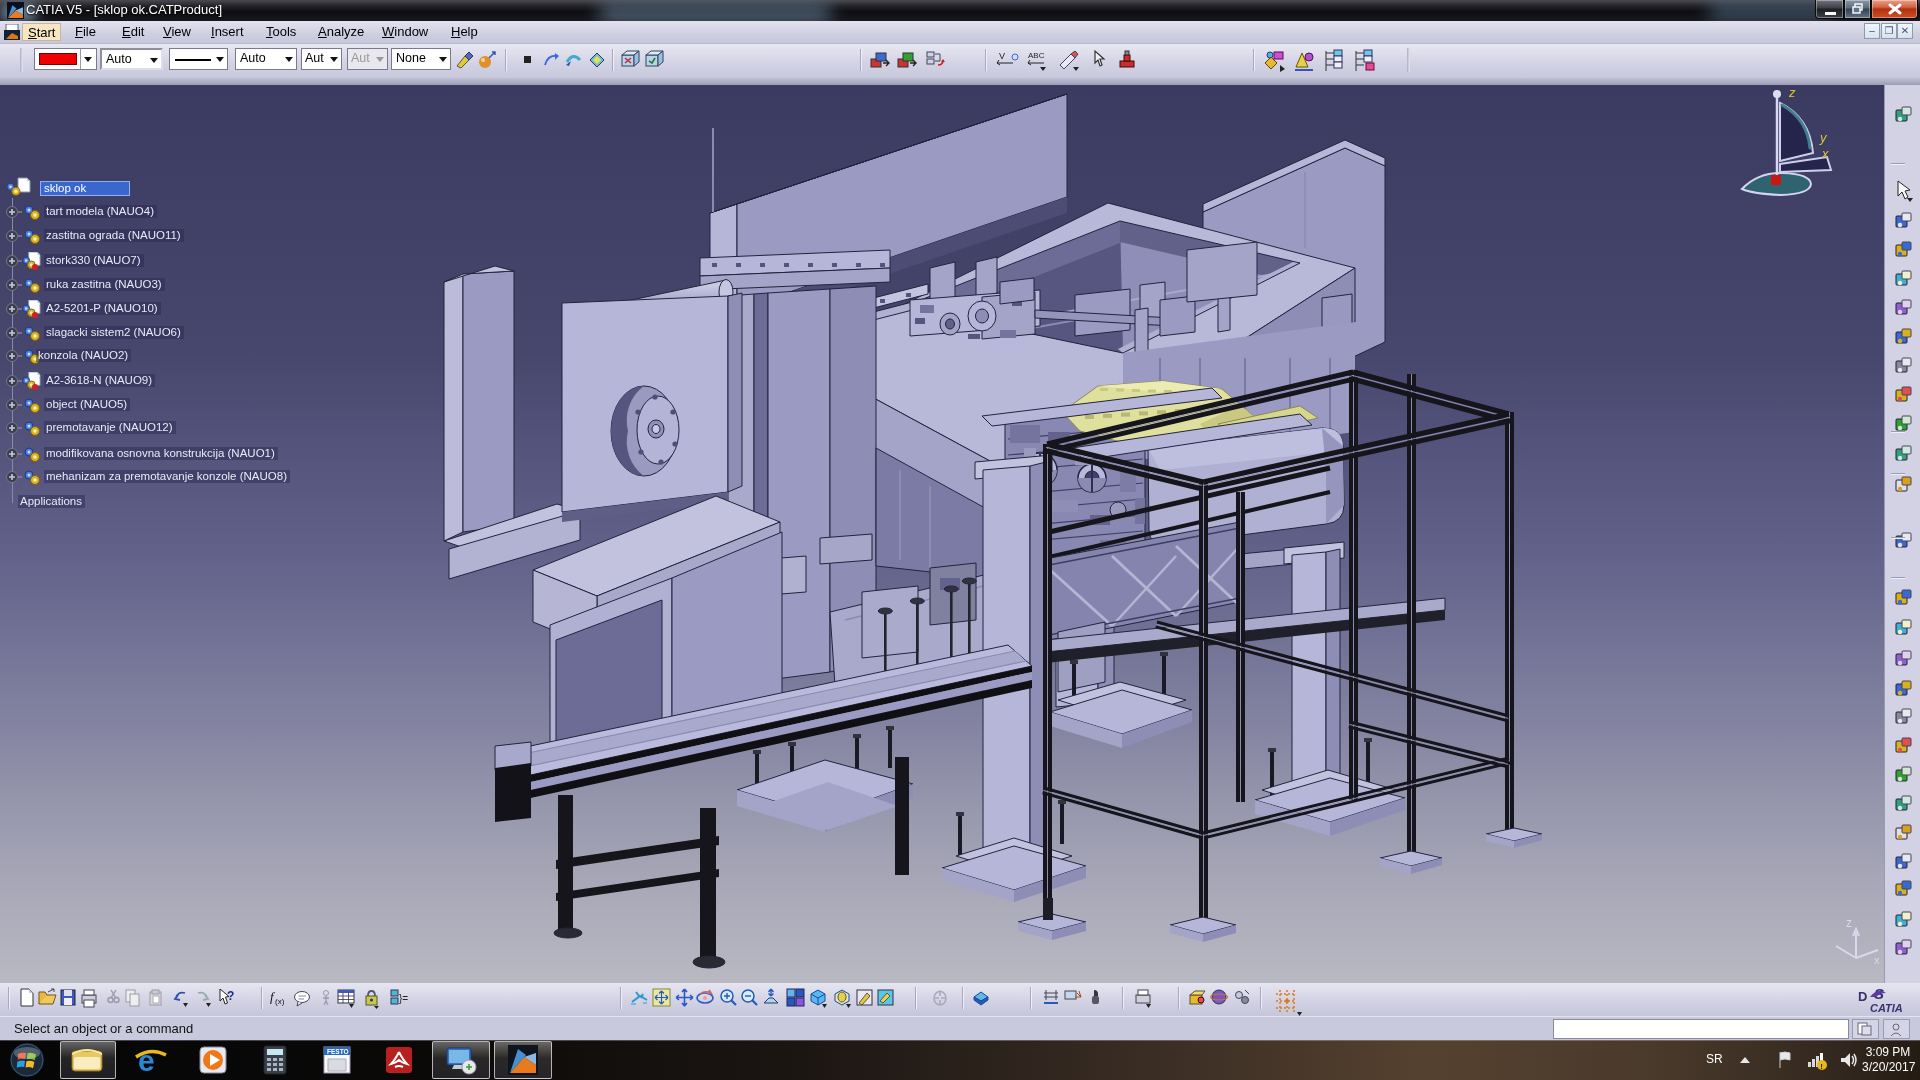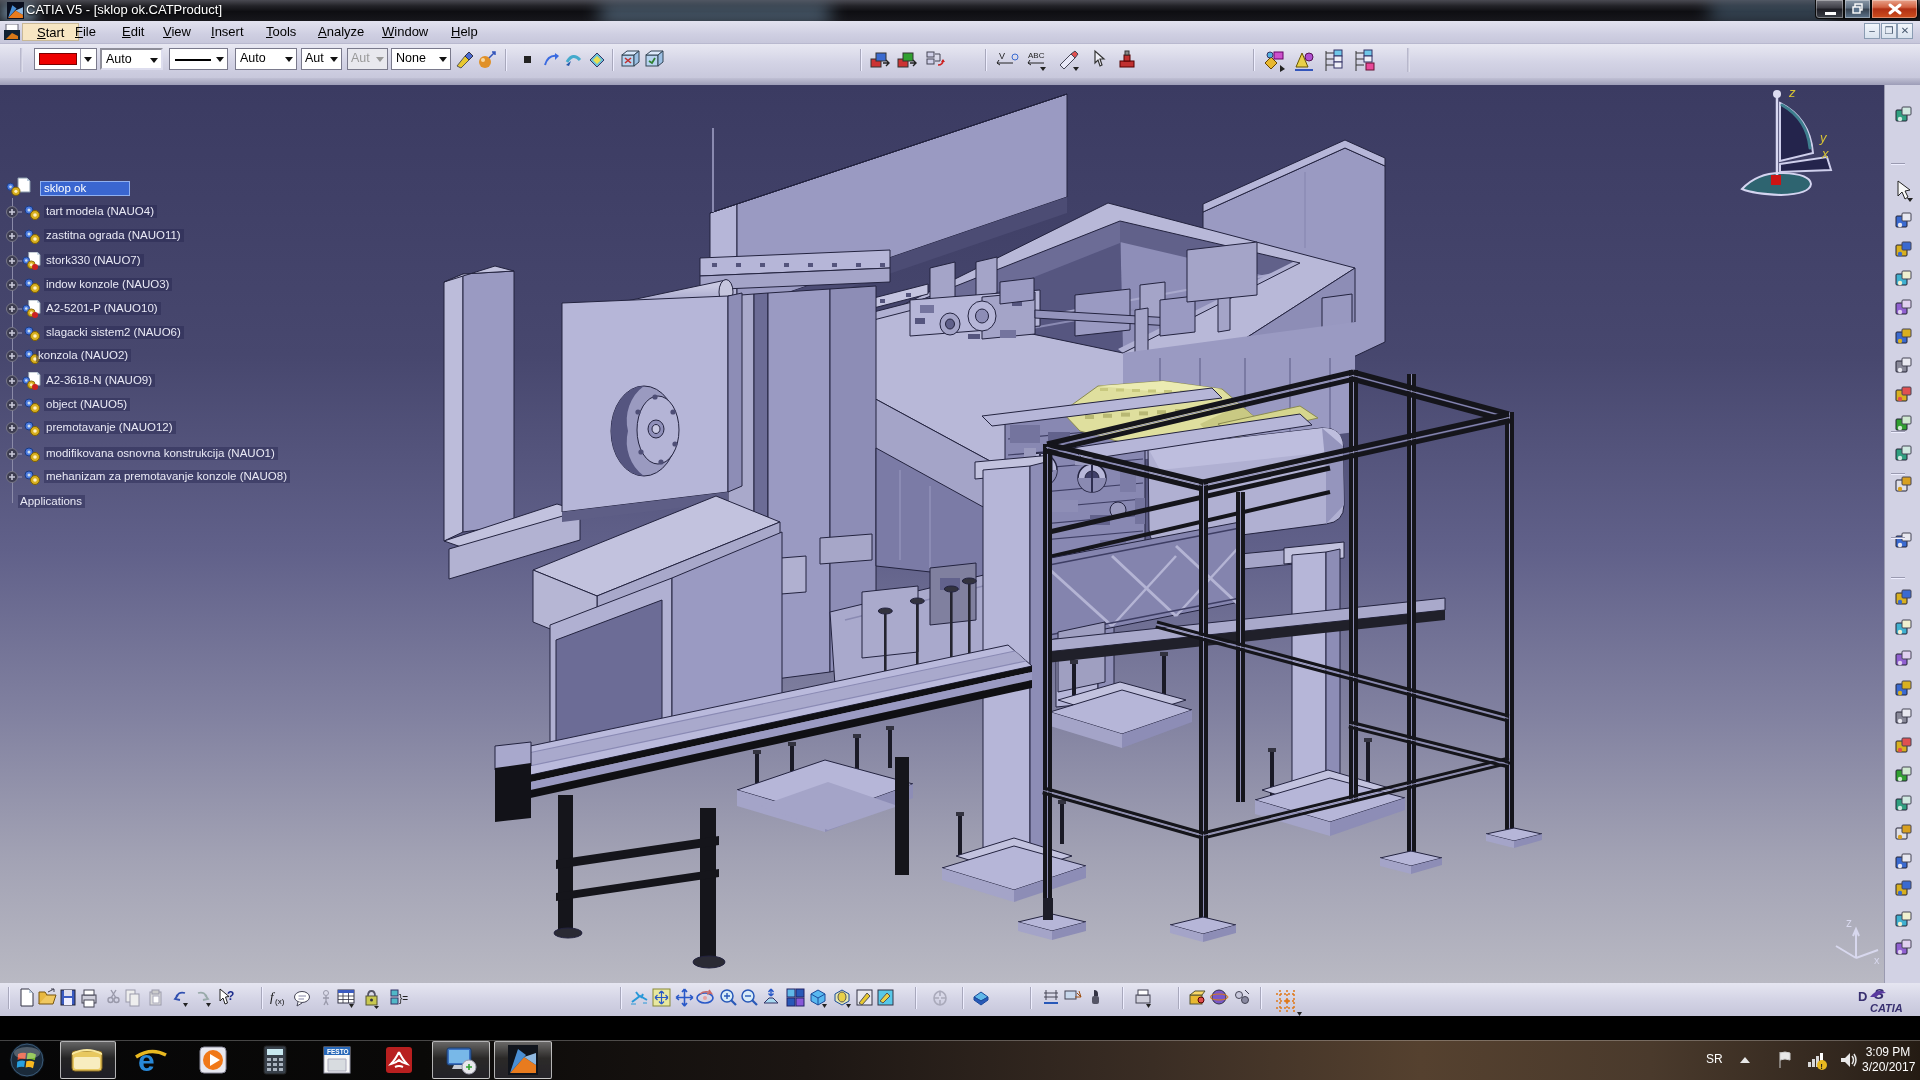--- a/index.html
+++ b/index.html
@@ -18,21 +18,21 @@
 .wbtn { width:29px; height:19px; border:1px solid #0a0a0a; border-top:none; box-shadow:inset 0 0 0 1px rgba(255,255,255,.35); position:relative; }
 .wbtn.min { width:29px; border-radius:0 0 0 4px; background:linear-gradient(to bottom,#74747c 0%,#3c3c44 45%,#1d1d24 50%,#3c4048 100%); }
 .wbtn.max { width:27px; background:linear-gradient(to bottom,#8b99a8 0%,#5a6a7c 45%,#35404e 50%,#5d748c 100%); }
 .wbtn.cls { width:47px; border-radius:0 0 4px 0; background:linear-gradient(to bottom,#e8a28a 0%,#d26242 40%,#b03014 50%,#cf4f1e 100%); }
 
 #menubar { position:absolute; left:0; top:21px; width:1920px; height:23px;
   background:linear-gradient(to bottom,#e2e2ef 0%,#cfcfe2 60%,#c7c7db 100%); border-bottom:1px solid #b9b9cf; }
 #menubar .mdoc { position:absolute; left:4px; top:3px; width:16px; height:16px; }
 .menuitem { position:absolute; top:3px; height:17px; font-size:13px; color:#000; }
 .menuitem u { text-decoration:underline; }
-#mi-start { background:#f7e6c3; border:1px solid #c8b896; padding:0 14px; left:22px; top:2px; height:18px; line-height:17px;}
+#mi-start { background:#f7e6c3; border:1px solid #c8b896; padding:0 5px; left:22px; top:2px; height:18px; line-height:17px;}
 
 .mdibtn { position:absolute; top:2px; width:16px; height:16px; background:linear-gradient(to bottom,#f2f6fb,#d8e2ee); border:1px solid #8a9cb2; color:#44566c; font-size:10px; text-align:center; line-height:14px; }
 
 #toolbar { position:absolute; left:0; top:44px; width:1920px; height:34px;
   background:linear-gradient(to bottom,#e8e8f2 0%,#d3d3e5 55%,#c8c8dc 100%); }
 #tbdivider { position:absolute; left:0; top:78px; width:1920px; height:7px; background:linear-gradient(to bottom,#c0c0d4,#9d9db8); }
 .combo { position:absolute; top:4px; height:22px; background:#fff; border:1px solid #7a7a8c; font-size:12.5px; color:#000; }
 .combo .arr { position:absolute; right:3px; top:8px; width:0; height:0; border-left:4px solid transparent; border-right:4px solid transparent; border-top:5px solid #111; }
 .sep { position:absolute; width:2px; height:22px; top:5px; border-left:1px solid #a8a8bc; border-right:1px solid #eef; }
 .handle { position:absolute; width:3px; height:24px; top:4px; background:linear-gradient(to right,#aeaec4,#e8e8f4); }
@@ -452,21 +452,21 @@
             <use href="#gpair" x="0" y="4" transform="scale(0.85)"></use>
             <circle cx="13" cy="15" r="3" fill="#cc2222"></circle>
           </svg></div>
 <div class="titem" style="left:44px;top:169px">stork330 (NAUO7)</div>
 <div style="position:absolute;left:6px;top:194px"><svg width="17" height="13">
             <use href="#plusb" x="0" y="0"></use>
           </svg></div>
 <div style="position:absolute;left:24px;top:192px"><svg width="18" height="18">
             <use href="#gpair" x="0" y="0"></use>
           </svg></div>
-<div class="titem" style="left:44px;top:193px">indow konzole (NAUO3)</div>
+<div class="titem" style="left:44px;top:193px">ruka zastitna (NAUO3)</div>
 <div style="position:absolute;left:6px;top:218px"><svg width="17" height="13">
             <use href="#plusb" x="0" y="0"></use>
           </svg></div>
 <div style="position:absolute;left:22px;top:215px"><svg width="20" height="20">
             <use href="#gpage" x="3" y="0" transform="scale(0.95)"></use>
             <use href="#gpair" x="0" y="4" transform="scale(0.85)"></use>
             <circle cx="13" cy="15" r="3" fill="#cc2222"></circle>
           </svg></div>
 <div class="titem" style="left:44px;top:217px">A2-5201-P (NAUO10)</div>
 <div style="position:absolute;left:6px;top:242px"><svg width="17" height="13">
@@ -1030,20 +1030,32 @@
         <path d="M25 26 L30 26 L27.5 30 Z" fill="#222"></path>
       </svg>
 <svg style="position:absolute;left:1856px;top:2px" width="60" height="30">
 <text x="18" y="14" font-size="15" font-weight="bold" font-style="italic" fill="#383070" font-family="Liberation Sans">S</text>
 <path d="M14 12 Q22 2 30 8 Q24 8 20 12 Z" fill="#5a3aa0"></path>
 <text x="2" y="16" font-size="13" font-weight="bold" fill="#383070" font-family="Liberation Sans">D</text>
 <text x="14" y="27" font-size="11" font-weight="bold" font-style="italic" fill="#383070" font-family="Liberation Sans">CATIA</text>
 </svg>
 </div>
 
+  <div id="statusbar">
+    <div class="msg">Select an object or a command</div>
+    <div class="field"></div>
+    <div class="stbtn" style="left:1852px"><svg width="25" height="18">
+          <rect x="5" y="3" width="9" height="11" fill="#fff" stroke="#667"></rect>
+          <rect x="9" y="6" width="9" height="9" fill="#dde" stroke="#667"></rect>
+        </svg></div>
+    <div class="stbtn" style="left:1883px"><svg width="25" height="18">
+          <circle cx="12" cy="7" r="3" fill="none" stroke="#667"></circle>
+          <path d="M7 16 Q12 10 17 16" fill="none" stroke="#667"></path>
+        </svg></div>
+  </div>
 
   <div id="taskbar">
     <div class="topline"></div>
 <svg style="position:absolute;left:8px;top:1px" width="38" height="38">
 <circle cx="19" cy="19" r="17" fill="#1a2a3a" stroke="#0a0f14"></circle>
 <circle cx="19" cy="19" r="16" fill="none" stroke="#3a5a78" stroke-width="1"></circle>
 <g>
           <path d="M10 13 Q14 11 18 12 L17.3 18 Q13 17 9.6 19 Z" fill="#e84c2c"></path>
 <path d="M19.5 12.2 Q24 11 28 13.5 L26.8 19.3 Q23 17.5 18.8 18.2 Z" fill="#78b82c"></path>
 <path d="M9.2 20.8 Q13 19 17 19.9 L16.2 26 Q12.4 25 8.8 26.8 Z" fill="#28a0e0"></path>

